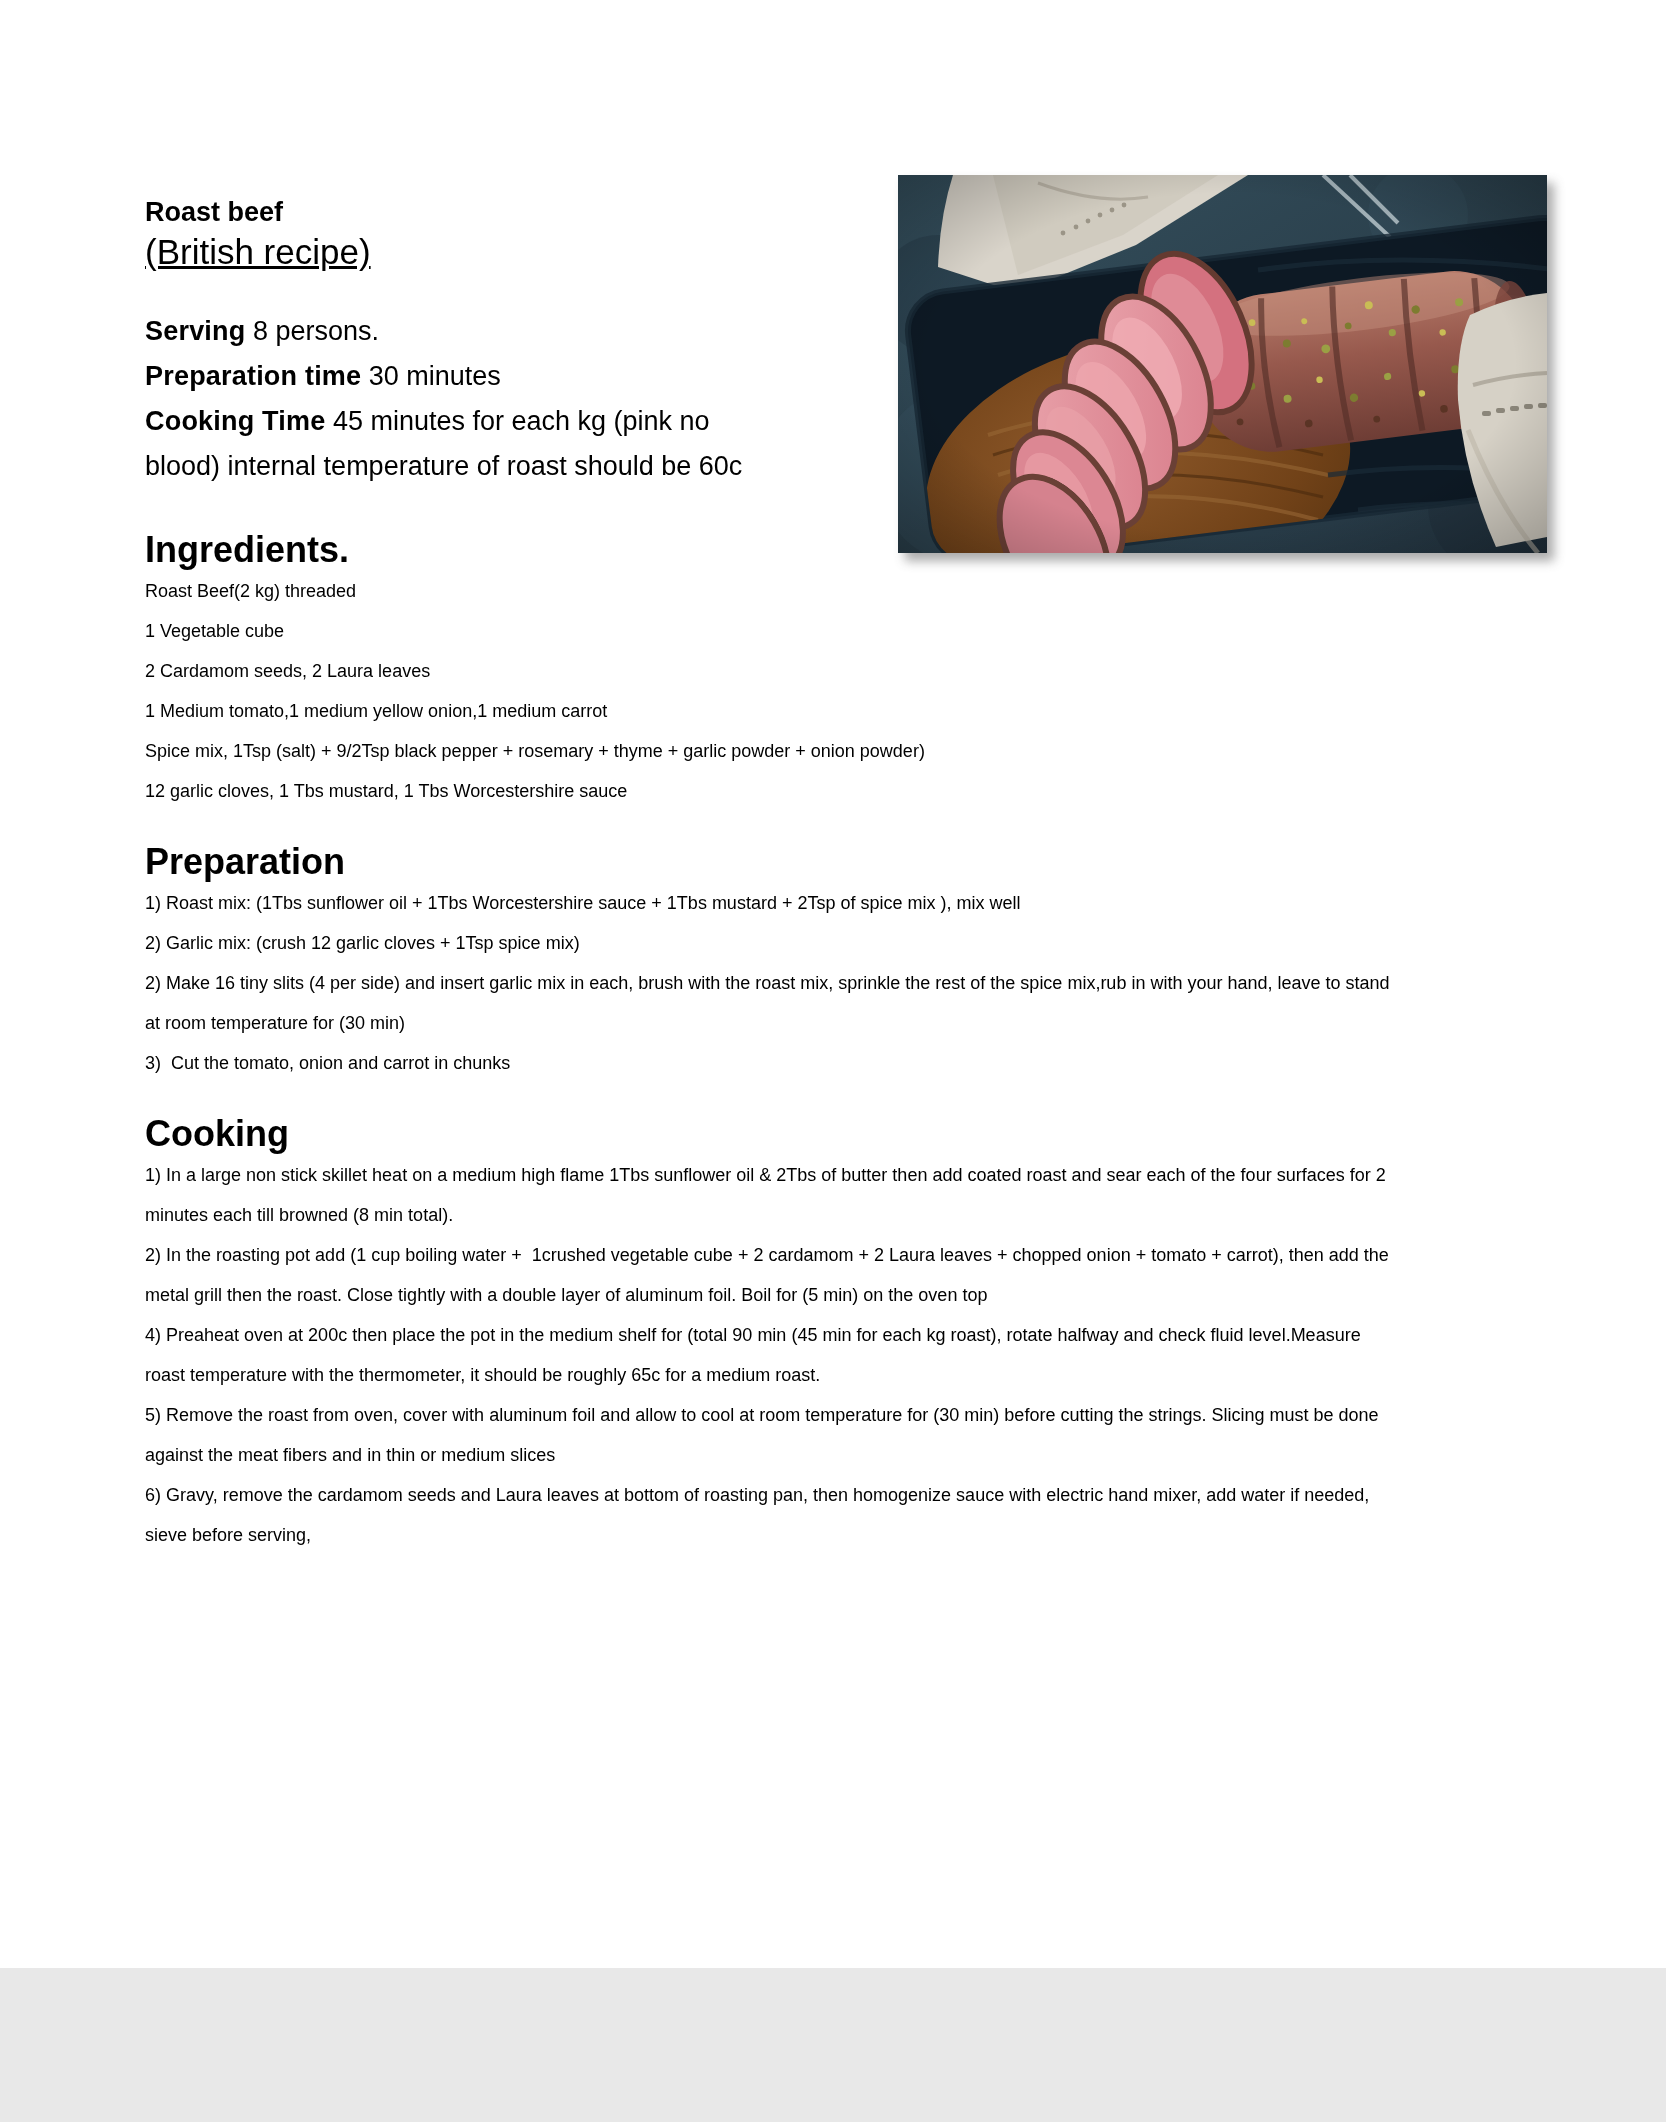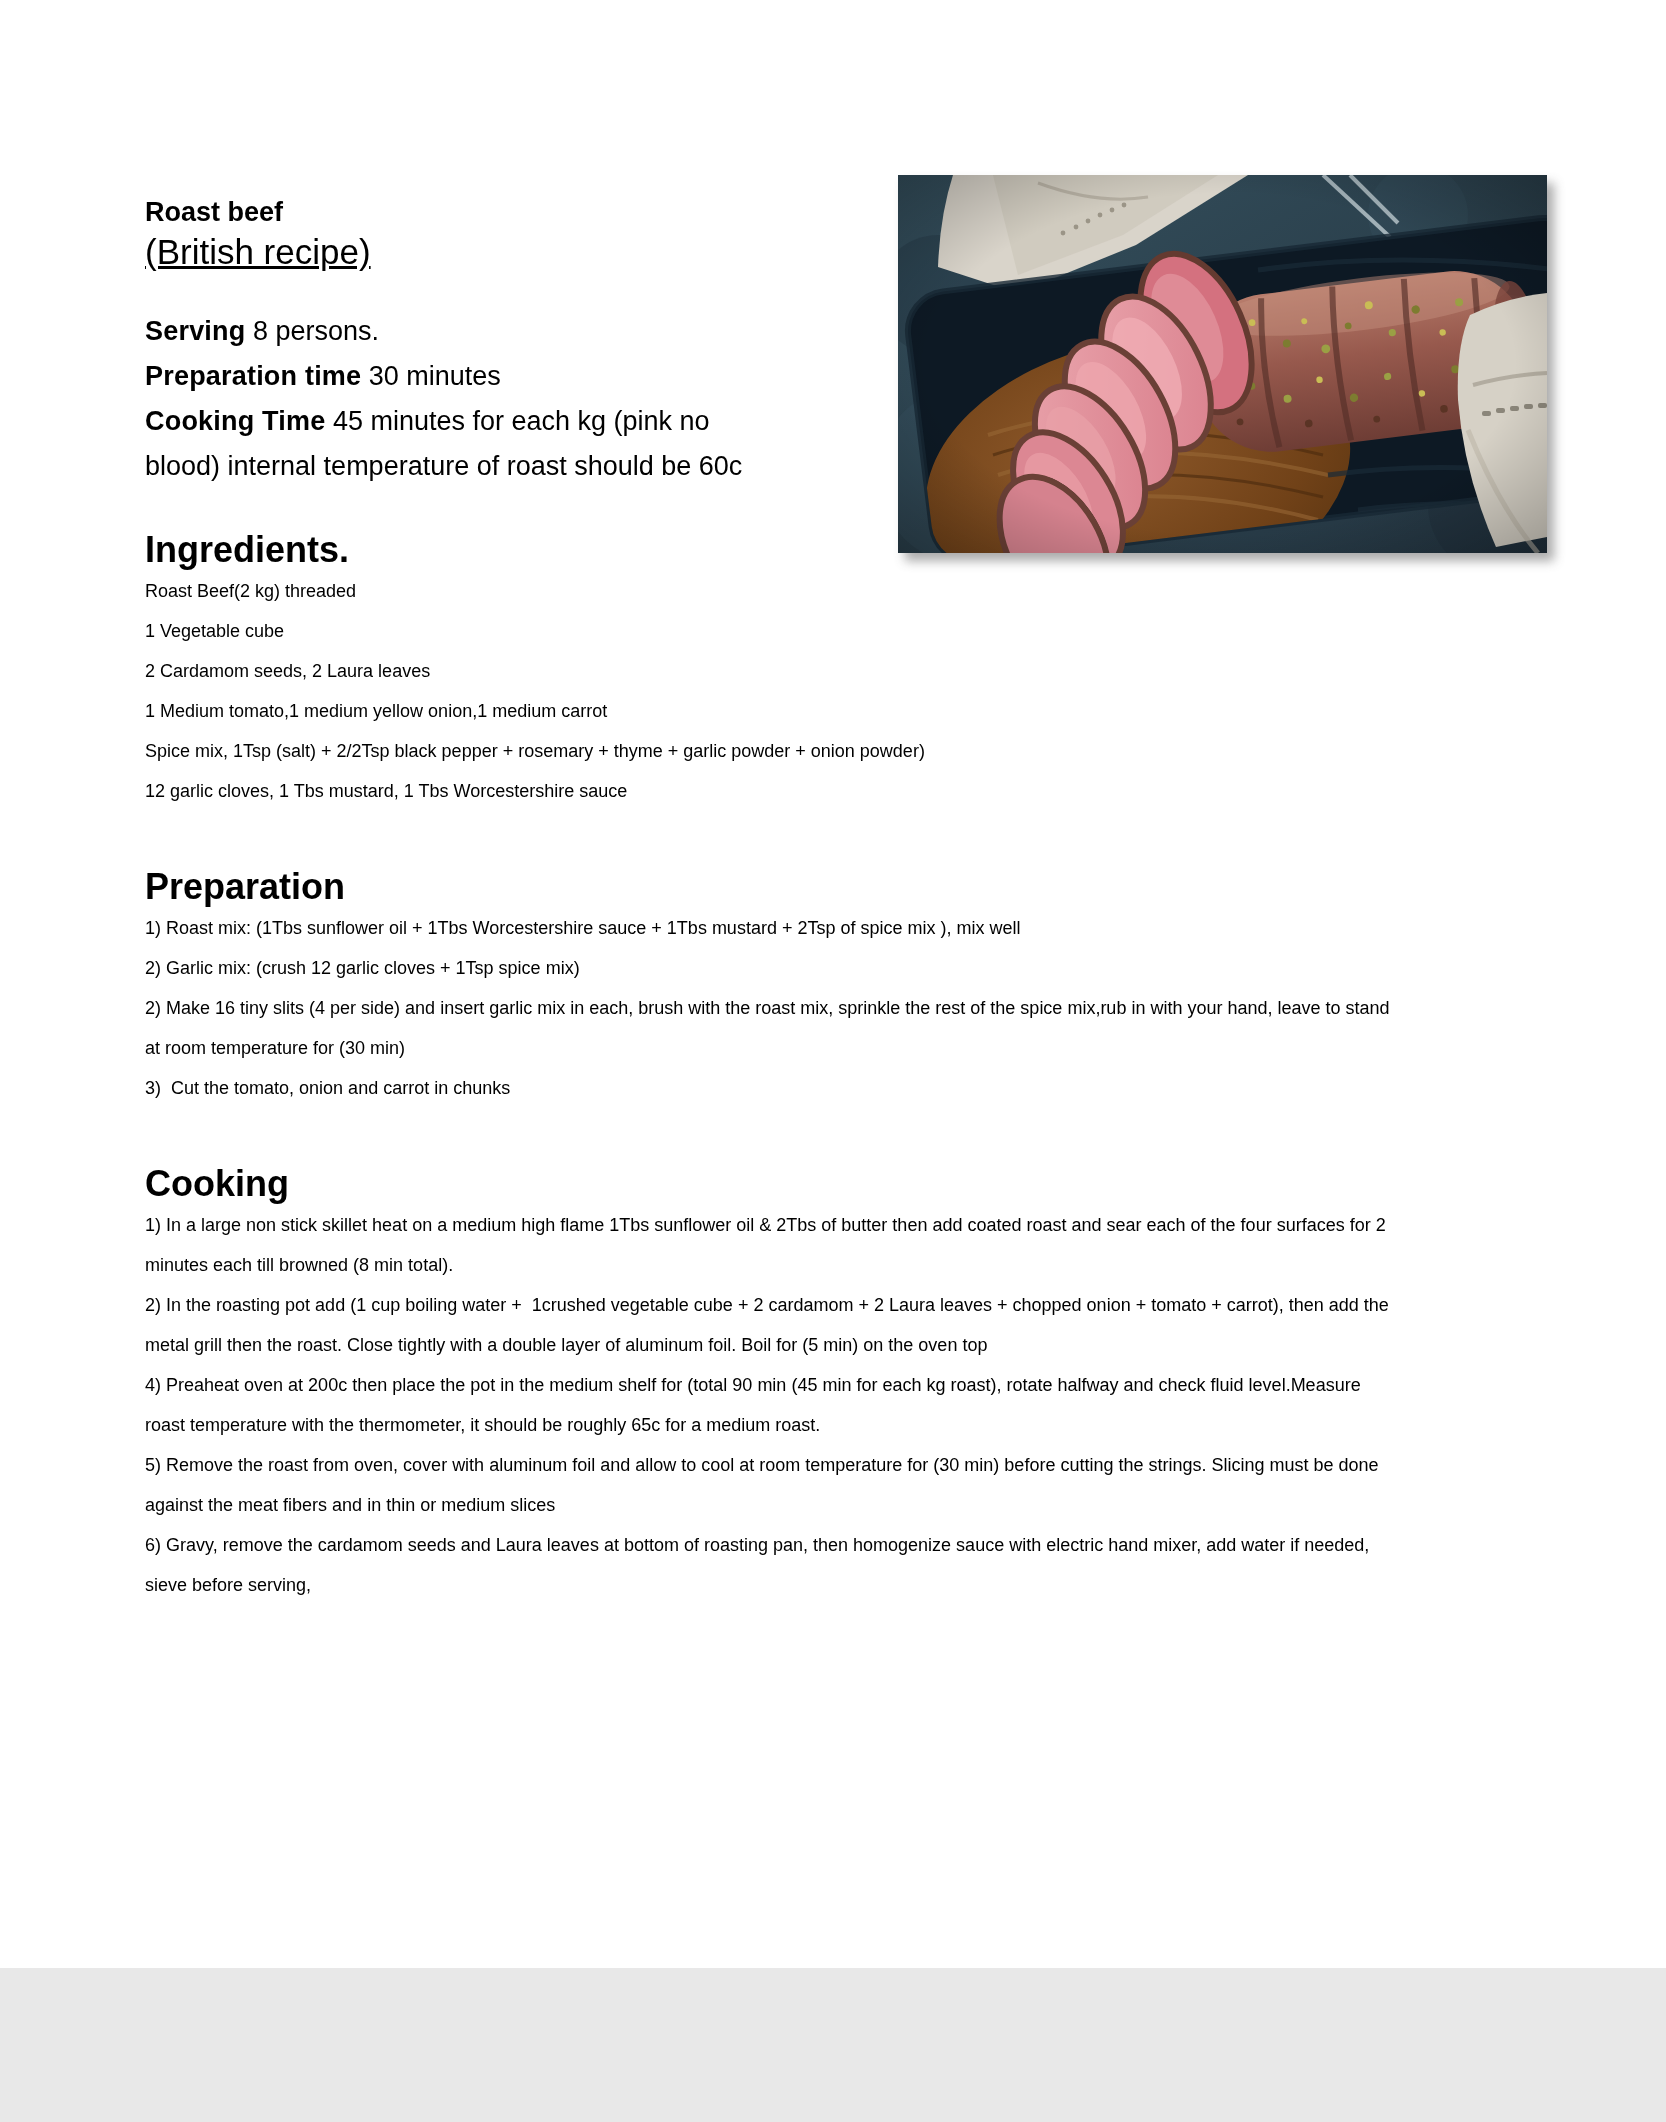--- a/index.html
+++ b/index.html
@@ -14,21 +14,21 @@
   .content { position:absolute; left:145px; top:192px; width:1245px; }
   p { margin:0; }
   .pre { white-space:pre-wrap; }
   .title-line { font-size:27px; font-weight:bold; line-height:40px; }
   .subtitle-line { font-size:35px; line-height:40px;text-decoration:underline; }
   .lead { width:620px; margin-top:37px; }
   .lead p { font-size:27px; line-height:45px; }
   .lead .h { font-weight:bold; font-size:27px; letter-spacing:0.2px; }
   .shead { font-size:36px; font-weight:bold; line-height:42px; }
   .ing-head { margin-top:40px; }
-  .prep-head, .cook-head { margin-top:55px; }
+  .prep-head, .cook-head { margin-top:30px; }
   .para { font-size:18px; line-height:40px; white-space:pre-wrap; }
   .photo {
     position:absolute; left:898px; top:175px;
     width:649px; height:378px;
     box-shadow:7px 8px 10px rgba(70,70,70,0.45);
     background:#2c404c;
   }
   .photo svg { display:block; }
 </style>
 </head>
@@ -210,21 +210,21 @@
       <p><span class="h pre">Preparation time</span><span class="pre"> 30 minutes</span></p>
       <p><span class="h pre">Cooking Time</span><span class="pre"> 45 minutes for each kg (pink no blood) internal temperature of roast should be 60c</span></p>
     </div>
 
     <p class="shead ing-head">Ingredients.</p>
     <div>
       <p class="para">Roast Beef(2 kg) threaded</p>
       <p class="para">1 Vegetable cube</p>
       <p class="para">2 Cardamom seeds, 2 Laura leaves</p>
       <p class="para">1 Medium tomato,1 medium yellow onion,1 medium carrot</p>
-      <p class="para">Spice mix, 1Tsp (salt) + 2/2Tsp black pepper + rosemary + thyme + garlic powder + onion powder)</p>
+      <p class="para">Spice mix, 1Tsp (salt) + 9/2Tsp black pepper + rosemary + thyme + garlic powder + onion powder)</p>
       <p class="para">12 garlic cloves, 1 Tbs mustard, 1 Tbs Worcestershire sauce</p>
     </div>
 
     <p class="shead prep-head">Preparation</p>
     <div>
       <p class="para">1) Roast mix: (1Tbs sunflower oil + 1Tbs Worcestershire sauce + 1Tbs mustard + 2Tsp of spice mix ), mix well</p>
       <p class="para">2) Garlic mix: (crush 12 garlic cloves + 1Tsp spice mix)</p>
       <p class="para">2) Make 16 tiny slits (4 per side) and insert garlic mix in each, brush with the roast mix, sprinkle the rest of the spice mix,rub in with your hand, leave to stand at room temperature for (30 min)</p>
       <p class="para">3)  Cut the tomato, onion and carrot in chunks</p>
     </div>

